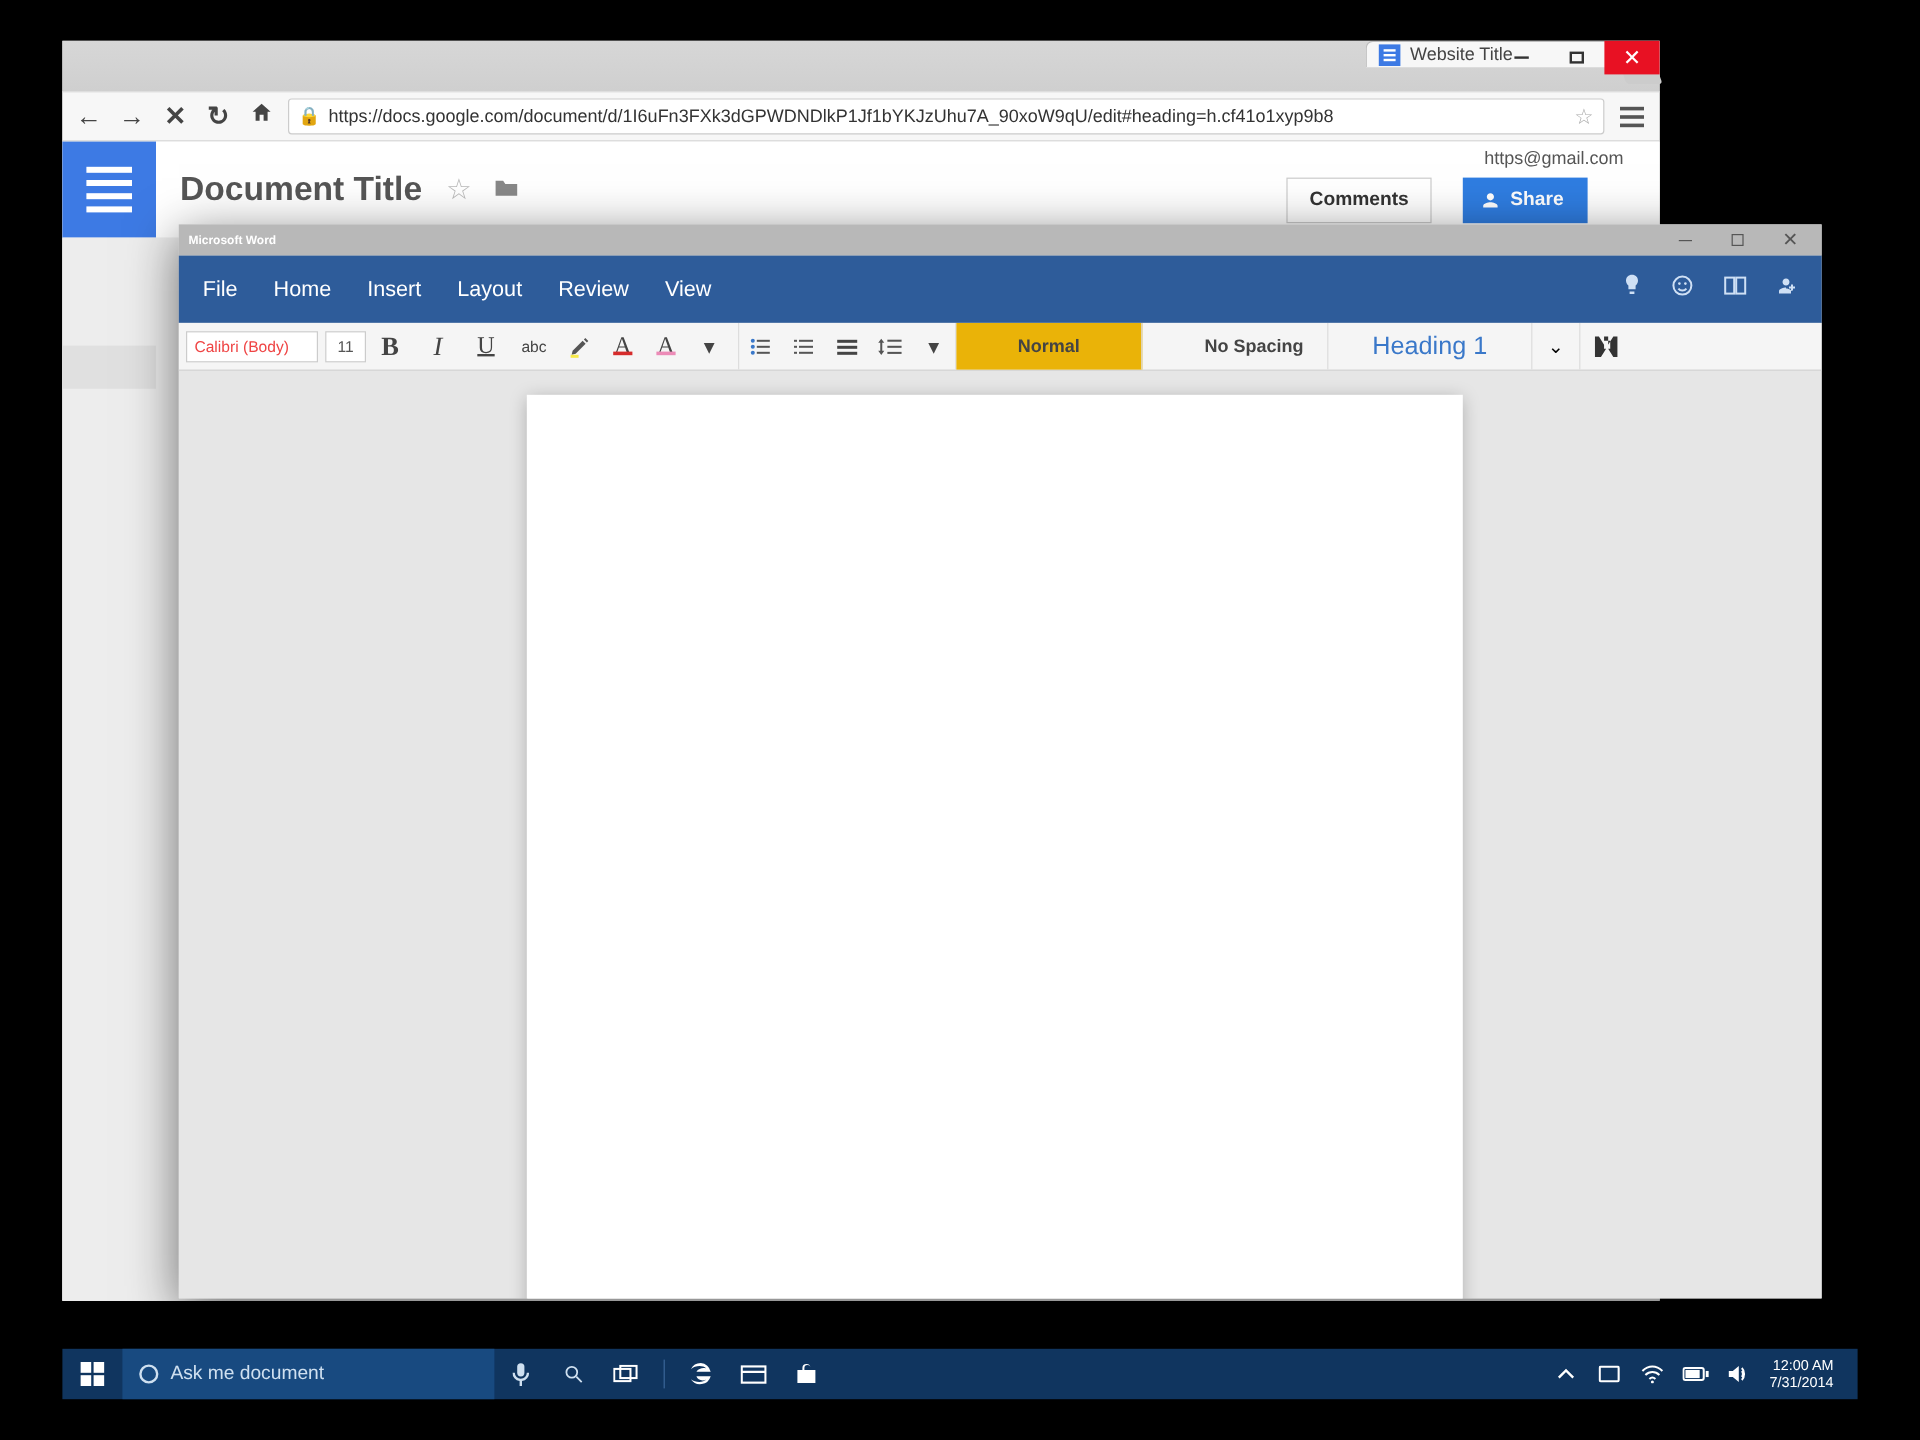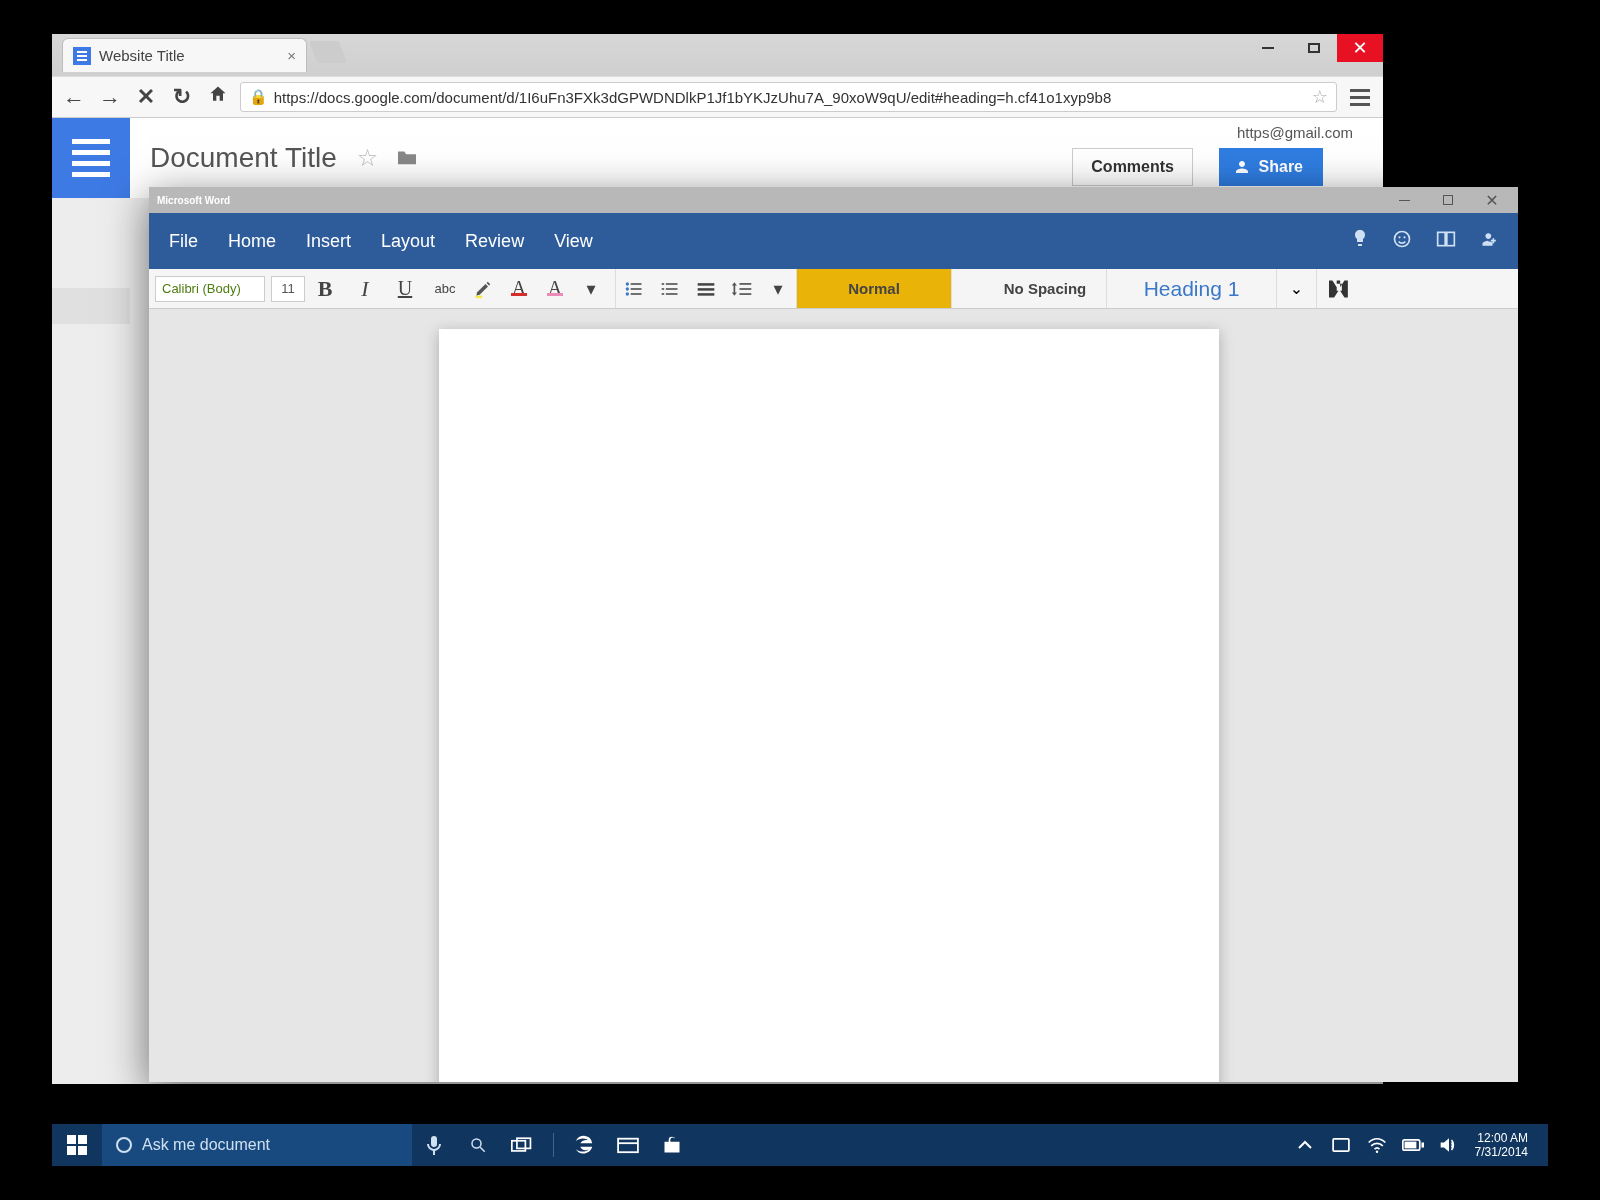--- a/index.html
+++ b/index.html
@@ -15,22 +15,23 @@
   .chrome-window {
     position: absolute;
     left: 52px; top: 34px;
     width: 1331px; height: 1050px;
     background: #f1f1f1;
     box-shadow: 0 2px 15px rgba(0,0,0,0.4);
   }
   .chrome-tabstrip {
     height: 42px;
     background: linear-gradient(#d7d7d7, #cfcfcf);
-    display: flex; align-items: center;
+    display: flex; align-items: flex-end;
     position: relative;
+    flex-direction: column;
   }
   .chrome-tab {
     margin-left: 10px;
     height: 34px; width: 245px;
     background: #f7f7f7;
     border-top-left-radius: 6px; border-top-right-radius: 6px;
     display: flex; align-items: center;
     padding: 0 10px;
     border: 1px solid #bdbdbd; border-bottom: none;
     position: relative;
@@ -81,21 +82,21 @@
   .gdocs-logo {
     position:absolute; left:0; top:0; width:78px; height:80px;
     background:#3d7ae4; display:flex; flex-direction:column;
     align-items:center; justify-content:center; gap:6px;
   }
   .gdocs-logo span { display:block; width:38px; height:5px; background:#fff;}
   .gdocs-header {
     position:absolute; left:78px; right:0; top:0; height:80px;
     background:#fff; display:flex; align-items:center; padding:0 20px;
   }
-  .doc-title { font-size:28px; color:#555; }
+  .doc-title { font-size:28px; color:#555;font-weight:bold; }
   .doc-star { margin-left:20px; color:#bbb; font-size:24px; }
   .doc-folder { margin-left:18px; color:#888; font-size:24px; }
   .user-email { position:absolute; right:30px; top:6px; font-size:15px; color:#555;}
   .comments-btn {
     position:absolute; right:190px; top:30px; height:38px;
     border:1px solid #ccc; background:#fff; padding:0 18px;
     display:flex; align-items:center; font-size:16px; color:#333; font-weight:600;
   }
   .share-btn {
     position:absolute; right:60px; top:30px; height:38px;
@@ -142,21 +143,21 @@
   .ribbon-right { position:absolute; right:18px; display:flex; gap:24px; align-items:center; font-size:20px;}
   .ribbon-right svg { fill:#cfe0f5; }
 
   .word-toolbar {
     height:40px; background:#f5f5f5; border-bottom:1px solid #ccc;
     display:flex; align-items:stretch;
   }
   .tool-group { display:flex; align-items:center; border-right:1px solid #ddd;}
   .font-name {
     width:110px; height:26px; margin:0 6px; border:1px solid #ccc;
-    font-size:13px; color:#4d7c0f; display:flex; align-items:center; padding:0 6px;
+    font-size:13px; color:#ef4444; display:flex; align-items:center; padding:0 6px;
     background:#fff;
   }
   .font-size {
     width:34px; height:26px; border:1px solid #ccc; background:#fff;
     font-size:13px; color:#555; text-align:center; display:flex; align-items:center; justify-content:center;
   }
   .tbtn { width:40px; display:flex; align-items:center; justify-content:center; color:#444; font-size:18px; cursor:pointer;}
   .tbtn.small{width:36px;}
   .bold{font-weight:bold; font-family:"Times New Roman",serif; font-size:22px;}
   .italic{font-style:italic; font-family:"Times New Roman",serif; font-size:22px;}

